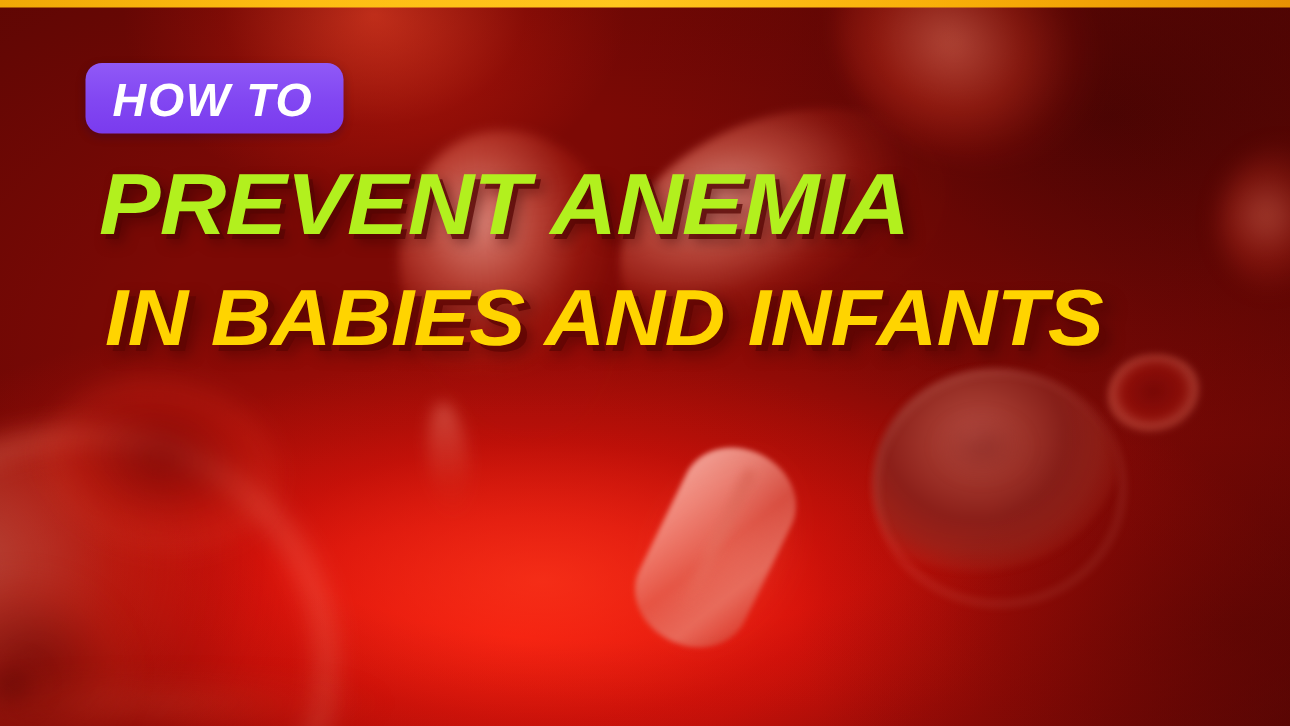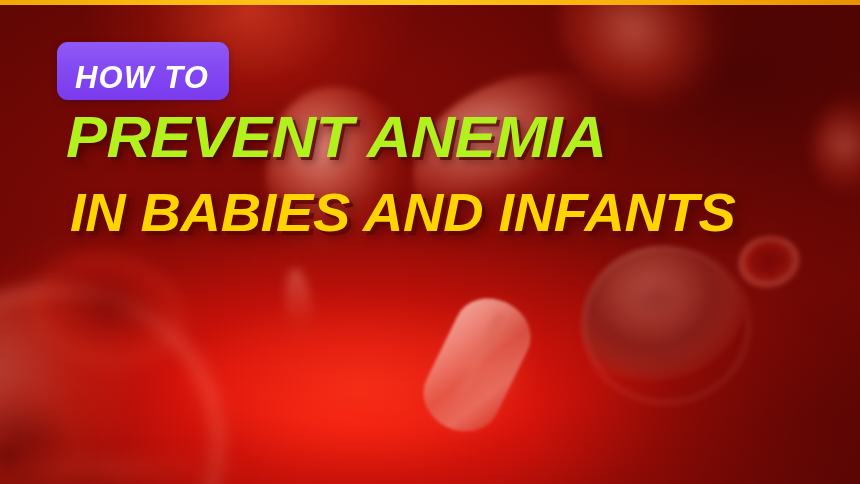--- a/index.html
+++ b/index.html
@@ -274,21 +274,21 @@
     width: 860px;
     height: 484px;
     z-index: 20;
   }
 
   #how-to-badge {
     position: absolute;
     left: 57px;
     top: 42px;
     height: 46px;
-    padding: 12px 20px 0 18px;
+    padding: 1px 20px 0 18px;
     display: flex;
     align-items: center;
     border-radius: 11px;
     background: linear-gradient(180deg, #9059f7 0%, #8247f2 52%, #7a3bee 100%);
     box-shadow: 0 2px 6px rgba(40,0,60,0.35);
   }
   #how-to-label {
     color: #ffffff;
     font-family: "Liberation Sans", sans-serif;
     font-size: 31px;

